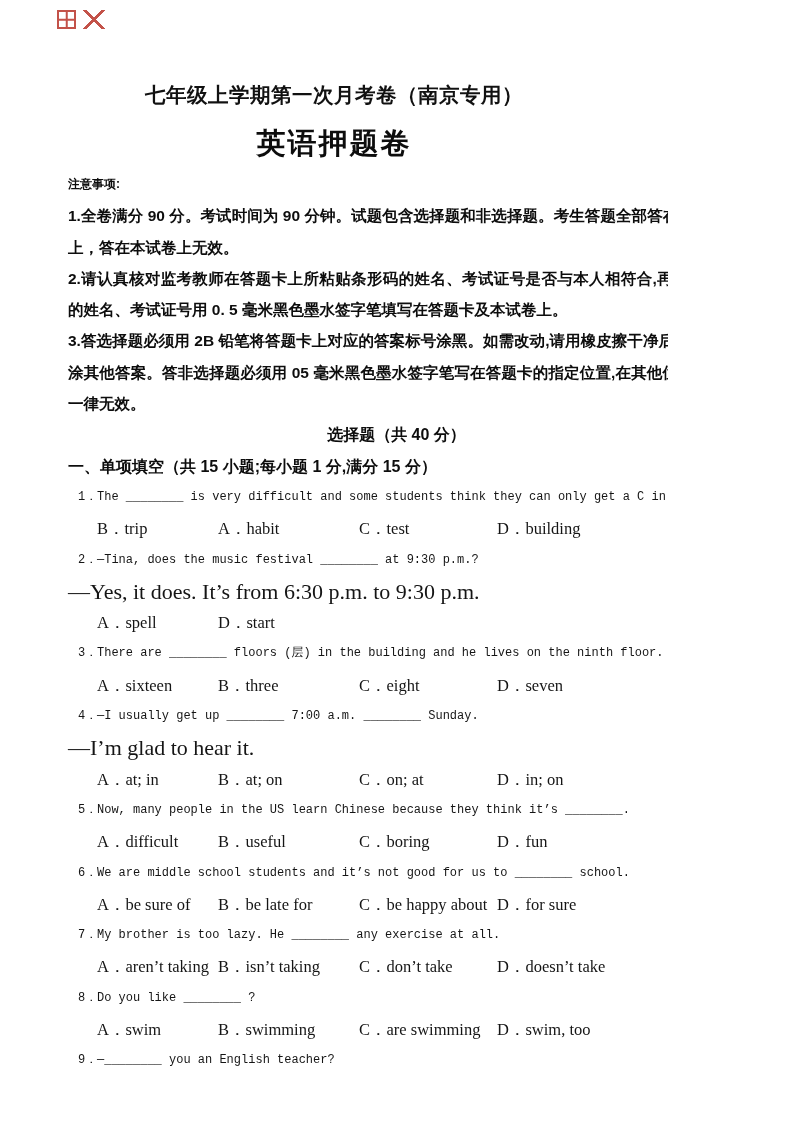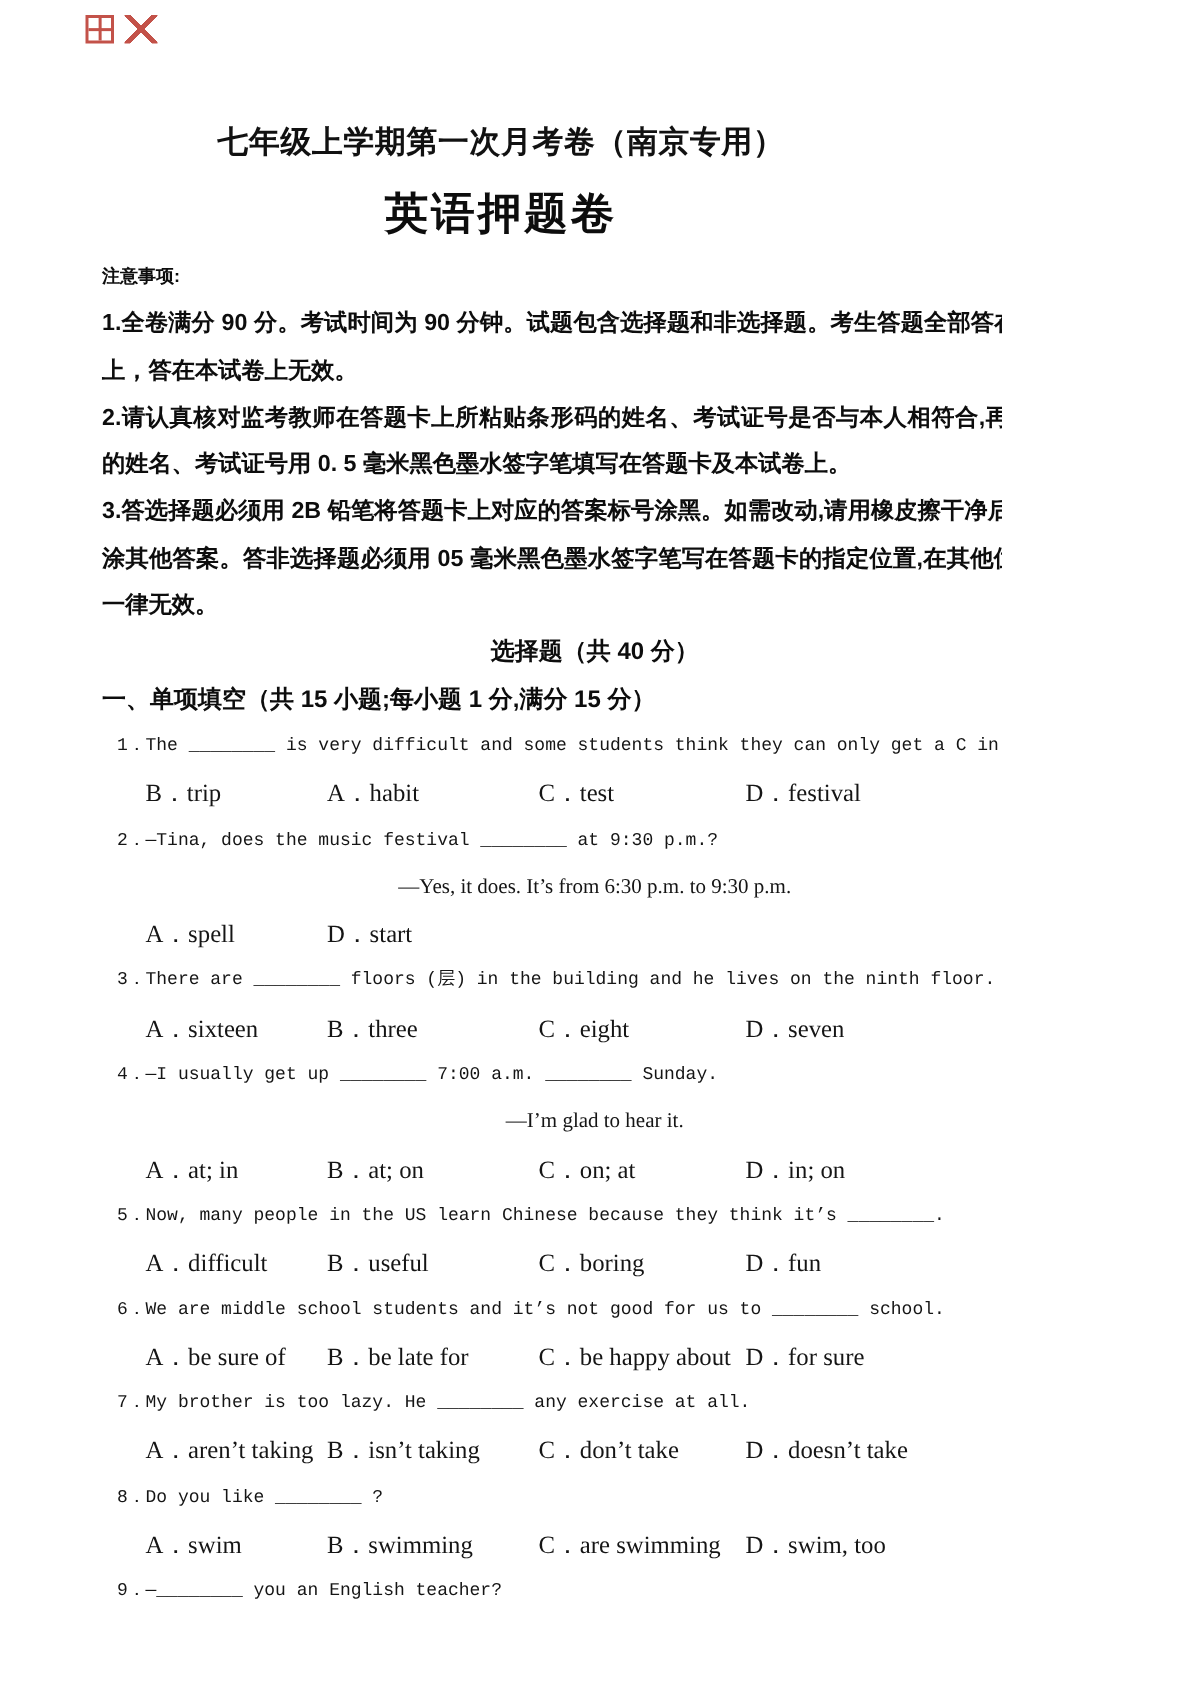--- a/index.html
+++ b/index.html
@@ -28,21 +28,21 @@
   .notice-heading{font-family:"Liberation Sans",sans-serif;font-weight:700;font-size:12px;color:#0d0d0d;}
   .notice-p{font-family:"Liberation Sans",sans-serif;font-weight:700;font-size:15.5px;
     text-align:justify;color:#0d0d0d;}
 
   .section-heading{text-align:center;font-family:"Liberation Sans",sans-serif;
     font-weight:700;font-size:16px;color:#0d0d0d;}
   .part-heading{font-family:"Liberation Sans",sans-serif;font-weight:700;font-size:16px;color:#0d0d0d;}
 
   .q{font-size:12px;padding-left:10px;font-family:Liberation Mono, monospace;}
   .qnum{display:inline-block;width:19px;white-space:nowrap;}
-  .reply{font-size:14px;padding-left:0;text-align:center;}
+  .reply{font-size:22px;padding-left:0;}
   .opts{display:grid;grid-template-columns:121px 141px 138px auto;
     padding-left:29px;font-size:16.5px;line-height:31.3px;}
   .opt{white-space:nowrap;}
 </style>
 </head>
 <body>
 
 <div class="page">
 
   <div class="stamp">
@@ -63,21 +63,21 @@
     <p class="notice-p">3.答选择题必须用 2B 铅笔将答题卡上对应的答案标号涂黑。如需改动,请用橡皮擦干净后， 再选涂其他答案。答非选择题必须用 05 毫米黑色墨水签字笔写在答题卡的指定位置,在其他位置答题一律无效。</p>
 
     <p class="section-heading">选择题（共 40 分）</p>
     <p class="part-heading">一、单项填空（共 15 小题;每小题 1 分,满分 15 分）</p>
 
     <p class="q"><span class="qnum">1．</span><span>The ________ is very difficult and some students think they can only get a C in it.</span></p>
     <p class="opts">
       <span class="opt">B．trip</span>
       <span class="opt">A．habit</span>
       <span class="opt">C．test</span>
-      <span class="opt">D．festival</span>
+      <span class="opt">D．building</span>
     </p>
 
     <p class="q"><span class="qnum">2．</span><span>—Tina, does the music festival ________ at 9:30 p.m.?</span></p>
     <p class="reply">—Yes, it does. It’s from 6:30 p.m. to 9:30 p.m.</p>
     <p class="opts">
       <span class="opt">A．spell</span>
       <span class="opt">D．start</span>
     </p>
 
     <p class="q"><span class="qnum">3．</span><span>There are ________ floors (层) in the building and he lives on the ninth floor.</span></p>

